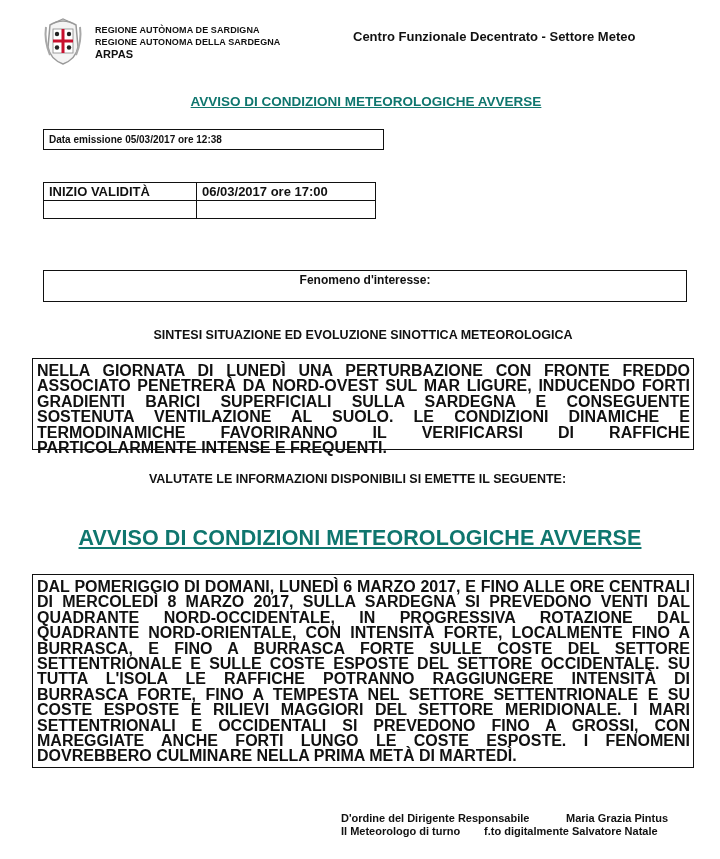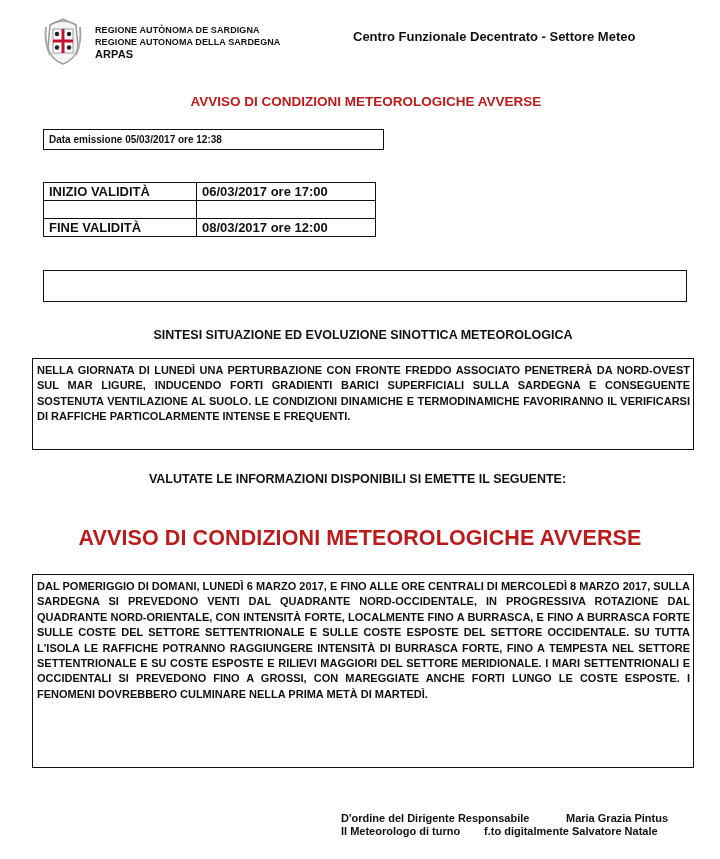--- a/index.html
+++ b/index.html
@@ -1,21 +1,21 @@
 <!DOCTYPE html>
 <html><head>
   <meta charset="utf-8">
   <style>
     html, body { margin: 0; padding: 0; background: #ffffff; }
     body {
       width: 720px; height: 859px; position: relative; overflow: hidden;
       font-family: "Liberation Sans", sans-serif; color: #111;
     }
     .abs { position: absolute; }
-    .red { color: #b91c1c; }
+    .red { color: #0f766e; text-decoration: underline; }
 
     
     #logo { left: 42px; top: 17px; width: 42px; height: 48px; }
     .org { left: 95px; font-size: 9px; font-weight: bold; letter-spacing: 0.1px; }
     #org1 { top: 25px; }
     #org2 { top: 37px; }
     #org3 { top: 48px; font-size: 11px; }
     #center-title { left: 353px; top: 29px; font-size: 13px; font-weight: bold; }
 
     #main-title-top { left: 0; width: 720px; top: 94px; text-align: center; font-size: 13.5px; font-weight: bold; padding-left: 12px; box-sizing: border-box; }
@@ -30,21 +30,21 @@
     #validity td { border: 1px solid #111; padding: 0 5px; height: 17px; line-height: 17px; }
     #validity td.l { width: 142px; }
     #validity td.r { width: 168px; }
     #validity tr.spacer td { height: 17px; }
 
     
     #fenomeno { left: 43px; top: 270px; width: 644px; height: 32px; border: 1px solid #111; text-align: center; font-size: 12px; font-weight: bold; box-sizing: border-box; padding-top: 2px; line-height: 14px; }
 
     #sintesi-title { left: 0; width: 720px; top: 328px; text-align: center; font-size: 12.5px; font-weight: bold; padding-left: 6px; box-sizing: border-box; }
 
-    .textbox { border: 1px solid #111; font-size: 11px; font-weight: bold; text-align: justify; line-height: 15.4px; padding: 4px 3px 6px 4px; box-sizing: border-box; }
+    .textbox { border: 1px solid #111; font-size: 16px; font-weight: bold; text-align: justify; line-height: 15.4px; padding: 4px 3px 6px 4px; box-sizing: border-box; }
     #sintesi-box { left: 32px; top: 358px; width: 662px; height: 92px; }
 
     #valutate { left: 0; width: 705px; top: 472px; text-align: center; font-size: 12.5px; font-weight: bold; padding-left: 10px; box-sizing: border-box; }
 
     #main-title-big { left: 0; width: 720px; top: 526px; text-align: center; font-size: 21.5px; font-weight: bold; letter-spacing: 0.1px; }
 
     #avviso-box { left: 32px; top: 574px; width: 662px; height: 194px; line-height: 15.4px; }
 
     
     .sig { font-size: 11px; font-weight: bold; }
@@ -85,28 +85,25 @@
 <table id="validity" class="abs">
   <tbody>
       <tr>
     <td class="l">INIZIO VALIDITÀ</td>
     <td class="r">06/03/2017 ore 17:00</td>
   </tr>
   <tr class="spacer">
     <td class="l"></td>
     <td class="r"></td>
   </tr>
-  <tr>
-    <td class="l">FINE VALIDITÀ</td>
-    <td class="r">08/03/2017 ore 12:00</td>
-  </tr>
 </tbody>
   </table>
 
 <div id="fenomeno" class="abs">
+  <div>Fenomeno d'interesse:</div>
 </div>
 
 <div id="sintesi-title" class="abs">SINTESI SITUAZIONE ED EVOLUZIONE SINOTTICA METEOROLOGICA</div>
 <div id="sintesi-box" class="abs textbox">NELLA GIORNATA DI LUNEDÌ UNA PERTURBAZIONE CON FRONTE FREDDO ASSOCIATO PENETRERÀ DA NORD-OVEST SUL MAR LIGURE, INDUCENDO FORTI GRADIENTI BARICI SUPERFICIALI SULLA SARDEGNA E CONSEGUENTE SOSTENUTA VENTILAZIONE AL SUOLO. LE CONDIZIONI DINAMICHE E TERMODINAMICHE FAVORIRANNO IL VERIFICARSI DI RAFFICHE PARTICOLARMENTE INTENSE E FREQUENTI.</div>
 
 <div id="valutate" class="abs">VALUTATE LE INFORMAZIONI DISPONIBILI SI EMETTE IL SEGUENTE:</div>
 
 <div id="main-title-big" class="abs red">AVVISO DI CONDIZIONI METEOROLOGICHE AVVERSE</div>
 <div id="avviso-box" class="abs textbox">DAL POMERIGGIO DI DOMANI, LUNEDÌ 6 MARZO 2017, E FINO ALLE ORE CENTRALI DI MERCOLEDÌ 8 MARZO 2017, SULLA SARDEGNA SI PREVEDONO VENTI DAL QUADRANTE NORD-OCCIDENTALE, IN PROGRESSIVA ROTAZIONE DAL QUADRANTE NORD-ORIENTALE, CON INTENSITÀ FORTE, LOCALMENTE FINO A BURRASCA, E FINO A BURRASCA FORTE SULLE COSTE DEL SETTORE SETTENTRIONALE E SULLE COSTE ESPOSTE DEL SETTORE OCCIDENTALE. SU TUTTA L'ISOLA LE RAFFICHE POTRANNO RAGGIUNGERE INTENSITÀ DI BURRASCA FORTE, FINO A TEMPESTA NEL SETTORE SETTENTRIONALE E SU COSTE ESPOSTE E RILIEVI MAGGIORI DEL SETTORE MERIDIONALE. I MARI SETTENTRIONALI E OCCIDENTALI SI PREVEDONO FINO A GROSSI, CON MAREGGIATE ANCHE FORTI LUNGO LE COSTE ESPOSTE. I FENOMENI DOVREBBERO CULMINARE NELLA PRIMA METÀ DI MARTEDÌ.</div>
 

